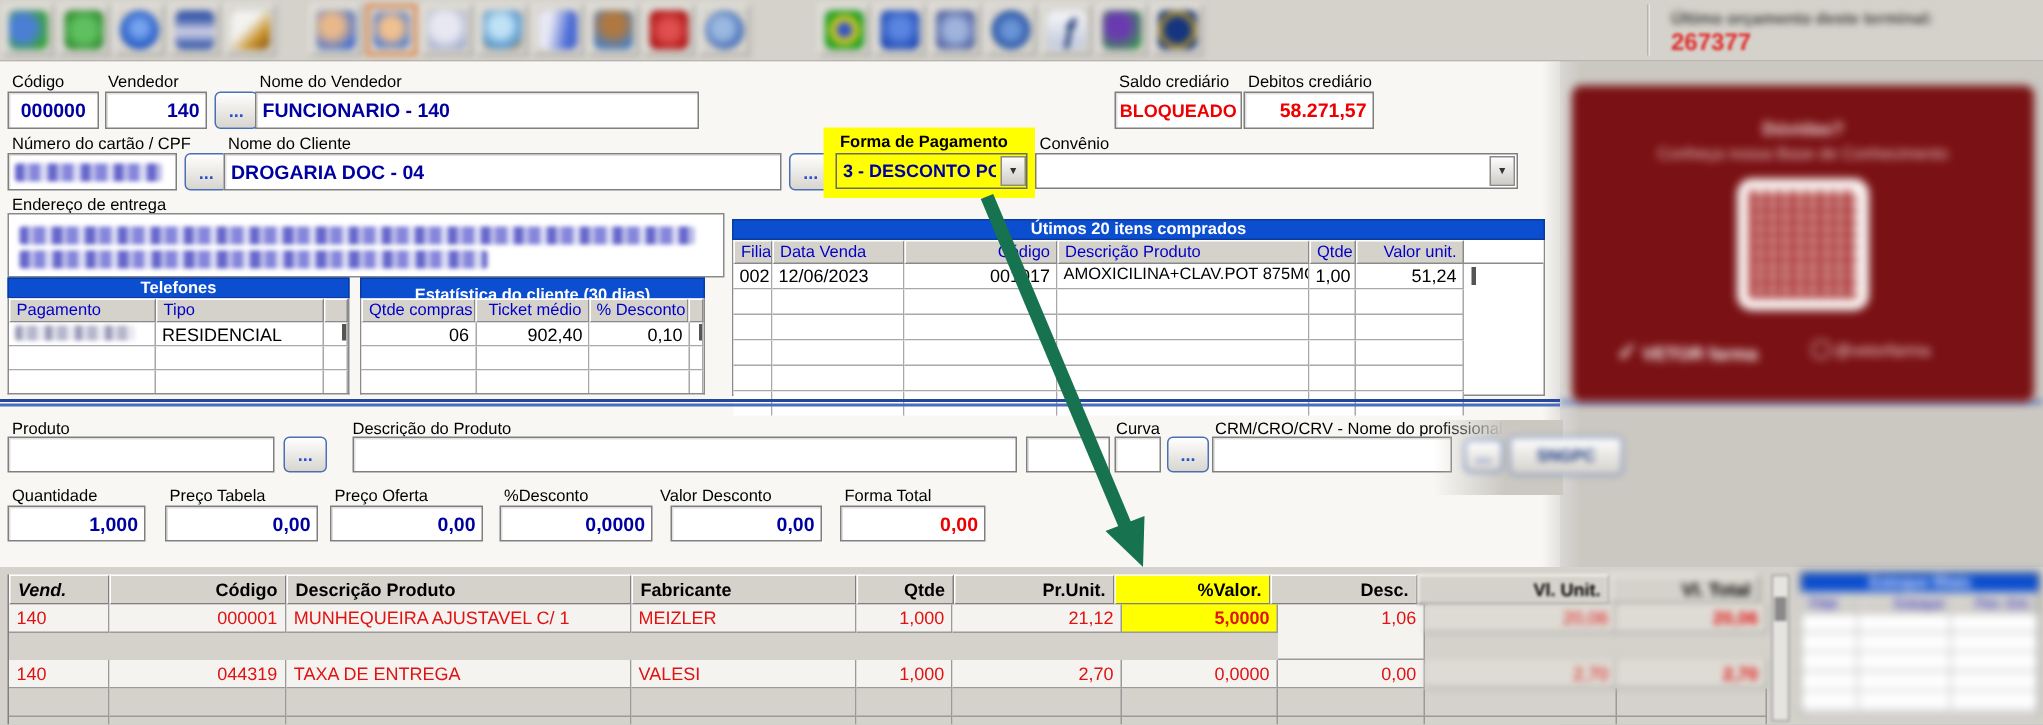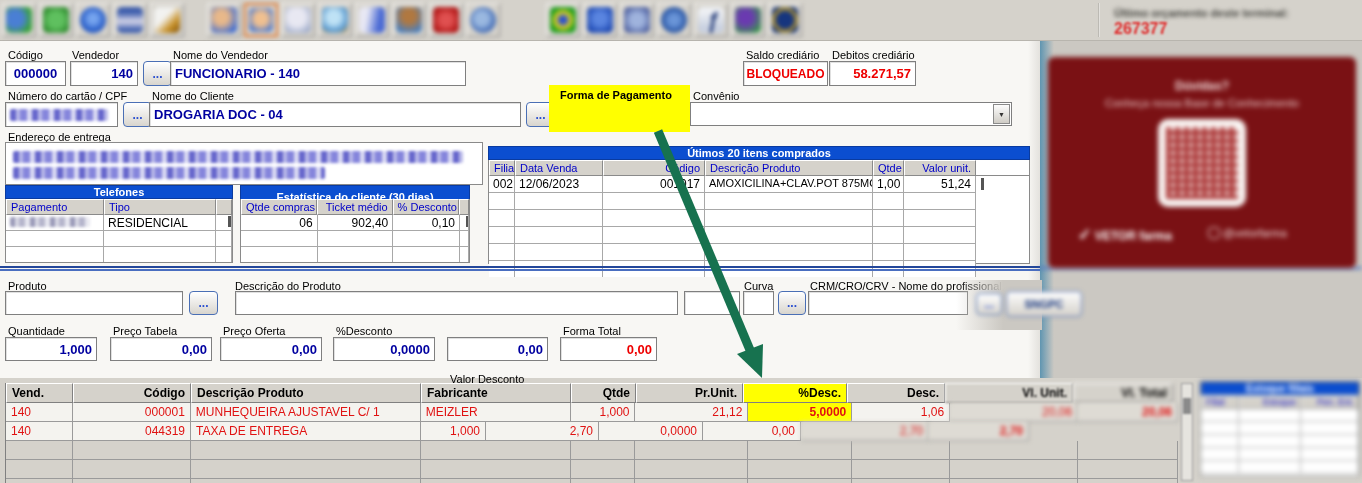--- a/index.html
+++ b/index.html
@@ -1,17 +1,17 @@
 <!DOCTYPE html>
 <html><head>
 <meta charset="utf-8">
 <style>
   * { margin:0; padding:0; box-sizing:border-box; }
   body { font-family:"Liberation Sans", sans-serif; background:#888; }
-  #screen { position:relative; width:1362px; height:483px; background:#0369a1; overflow:hidden;
+  #screen { position:relative; width:1362px; height:483px; background:#e5e5e5; overflow:hidden;
             font-family:"Liberation Sans", sans-serif; }
   .abs { position:absolute; }
   .lbl { font-size:11px; color:#000; white-space:nowrap; }
   .inp { background:#fff; border:1px solid #7f7f7f; box-shadow:inset 1px 1px 0 rgba(0,0,0,.12);
          display:flex; align-items:center; font-size:13px; font-weight:bold; color:#0000a0;
          padding:0 4px; white-space:nowrap; overflow:hidden; }
   .inp.right { justify-content:flex-end; }
   .inp.center { justify-content:center; }
   .red { color:#ee0000 !important; }
   .dots { border:1px solid #4a6fb5; border-radius:4px; background:linear-gradient(#ffffff,#d8d5ce);
@@ -174,20 +174,24 @@
   <div class="abs inp" style="left:5px;top:102px;width:113px;height:25px;">
     <div class="px-blue" style="width:98px;height:12px;"></div>
   </div>
   <div class="abs dots" style="left:123px;top:102px;width:29px;height:25px;">...</div>
   <div class="abs lbl" style="left:152px;top:90px;">Nome do Cliente</div>
   <div class="abs inp" style="left:149px;top:102px;width:372px;height:25px;">DROGARIA DOC - 04</div>
   <div class="abs dots" style="left:526px;top:102px;width:29px;height:25px;">...</div>
 
   <div class="abs" style="left:549px;top:85px;width:141px;height:47px;background:#ffff00;"></div>
   <div class="abs lbl" style="left:560px;top:89px;font-weight:bold;">Forma de Pagamento</div>
+  <div class="abs" style="left:557px;top:102px;width:128px;height:24px;background:#ffff00;border:1px solid #6a6a6a;display:flex;align-items:center;padding-left:4px;">
+    <span style="font-size:12px;font-weight:bold;color:#0000a0;white-space:nowrap;overflow:hidden;width:102px;">3 - DESCONTO PO</span>
+    <span class="combo-btn">▼</span>
+  </div>
   <div class="abs lbl" style="left:693px;top:90px;">Convênio</div>
   <div class="abs" style="left:690px;top:102px;width:322px;height:24px;background:#fff;border:1px solid #7f7f7f;display:flex;align-items:center;padding:0 1px 0 4px;">
     <span style="font-size:12px;color:#0000a0;flex:1;"></span>
     <span class="combo-btn">▼</span>
   </div>
 
   <div class="abs lbl" style="left:8px;top:131px;">Endereço de entrega</div>
   <div class="abs panel-border" style="left:5px;top:142px;width:478px;height:43px;background:#fff;">
     <div class="px-blue" style="position:absolute;left:7px;top:8px;width:450px;height:12px;"></div>
     <div class="px-blue" style="position:absolute;left:7px;top:24px;width:312px;height:12px;"></div>
@@ -340,54 +344,55 @@
   <div class="abs blur2" style="left:1006px;top:291px;width:76px;height:26px;border:1px solid #5a78b8;border-radius:4px;background:linear-gradient(#fdfdfd,#d4d1ca);display:flex;align-items:center;justify-content:center;font-size:11px;font-weight:bold;color:#16357e;">SNGPC</div>
 
   <div class="abs lbl" style="left:8px;top:325px;">Quantidade</div>
   <div class="abs inp right" style="left:5px;top:337px;width:92px;height:24px;">1,000</div>
   <div class="abs lbl" style="left:113px;top:325px;">Preço Tabela</div>
   <div class="abs inp right" style="left:110px;top:337px;width:102px;height:24px;">0,00</div>
   <div class="abs lbl" style="left:223px;top:325px;">Preço Oferta</div>
   <div class="abs inp right" style="left:220px;top:337px;width:102px;height:24px;">0,00</div>
   <div class="abs lbl" style="left:336px;top:325px;">%Desconto</div>
   <div class="abs inp right" style="left:333px;top:337px;width:102px;height:24px;">0,0000</div>
-  <div class="abs lbl" style="left:450px;top:325px;margin-top:48px;">Valor Desconto</div>
+  <div class="abs lbl" style="left:440px;top:325px;">Valor Desconto</div>
   <div class="abs inp right" style="left:447px;top:337px;width:101px;height:24px;">0,00</div>
   <div class="abs lbl" style="left:563px;top:325px;">Forma Total</div>
   <div class="abs inp right red" style="left:560px;top:337px;width:97px;height:24px;">0,00</div>
 
   <div class="abs" style="left:5px;top:383px;width:1173px;border-left:1px solid #808080;">
     <div class="row">
-      <div class="gh" style="width:67px;height:20px;">Vend.</div>
+      <div class="gh" style="width:67px;height:20px;font-style:italic;">Vend.</div>
       <div class="gh right" style="width:118px;height:20px;">Código</div>
       <div class="gh" style="width:230px;height:20px;">Descrição Produto</div>
       <div class="gh" style="width:150px;height:20px;">Fabricante</div>
       <div class="gh right" style="width:65px;height:20px;">Qtde</div>
       <div class="gh right" style="width:107px;height:20px;padding-left:44px;">Pr.Unit.</div>
-      <div class="gh right yellow" style="width:104px;height:20px;">%Desc.</div>
+      <div class="gh right yellow" style="width:104px;height:20px;">%Valor.</div>
       <div class="gh right" style="width:98px;height:20px;">Desc.</div>
       <div class="gh right blur1" style="width:128px;height:20px;">Vl. Unit.</div>
       <div class="gh right blur2" style="width:100px;height:20px;">Vl. Total</div>
     </div>
     <div class="row">
       <div class="gc" style="width:67px;height:19px;">140</div>
       <div class="gc right" style="width:118px;height:19px;">000001</div>
       <div class="gc" style="width:230px;height:19px;">MUNHEQUEIRA AJUSTAVEL C/ 1</div>
       <div class="gc" style="width:150px;height:19px;">MEIZLER</div>
       <div class="gc right" style="width:65px;height:19px;">1,000</div>
       <div class="gc right" style="width:113px;height:19px;">21,12</div>
       <div class="gc right yellow" style="width:104px;height:19px;font-weight:bold;">5,0000</div>
-      <div class="gc right" style="width:98px;height:19px;">1,06</div>
+      <div class="gc right" style="width:98px;height:37px;">1,06</div>
       <div class="gc right blur2" style="width:128px;height:19px;background:#dedbd4;">20,06</div>
       <div class="gc right blur2" style="width:100px;height:19px;background:#dedbd4;font-weight:bold;">20,06</div>
     </div>
     <div class="row">
       <div class="gc" style="width:67px;height:19px;">140</div>
       <div class="gc right" style="width:118px;height:19px;">044319</div>
       <div class="gc" style="width:230px;height:19px;">TAXA DE ENTREGA</div>
+      <div class="gc" style="width:150px;height:19px;">VALESI</div>
       <div class="gc right" style="width:65px;height:19px;">1,000</div>
       <div class="gc right" style="width:113px;height:19px;">2,70</div>
       <div class="gc right" style="width:104px;height:19px;">0,0000</div>
       <div class="gc right" style="width:98px;height:19px;">0,00</div>
       <div class="gc right blur2" style="width:128px;height:19px;background:#dedbd4;">2,70</div>
       <div class="gc right blur2" style="width:100px;height:19px;background:#dedbd4;font-weight:bold;">2,70</div>
     </div>
     <div class="row">
       <div class="gc empty" style="width:67px;height:19px;"></div>
         <div class="gc empty" style="width:118px;height:19px;"></div>

